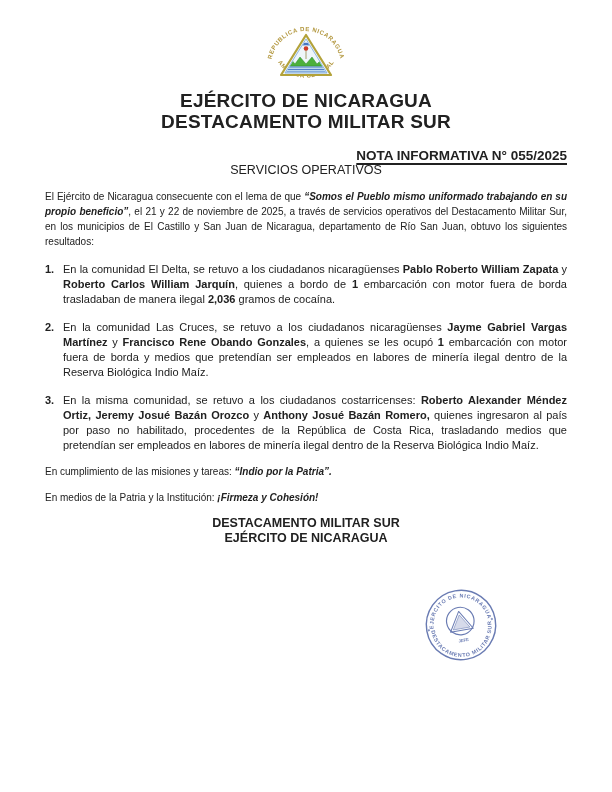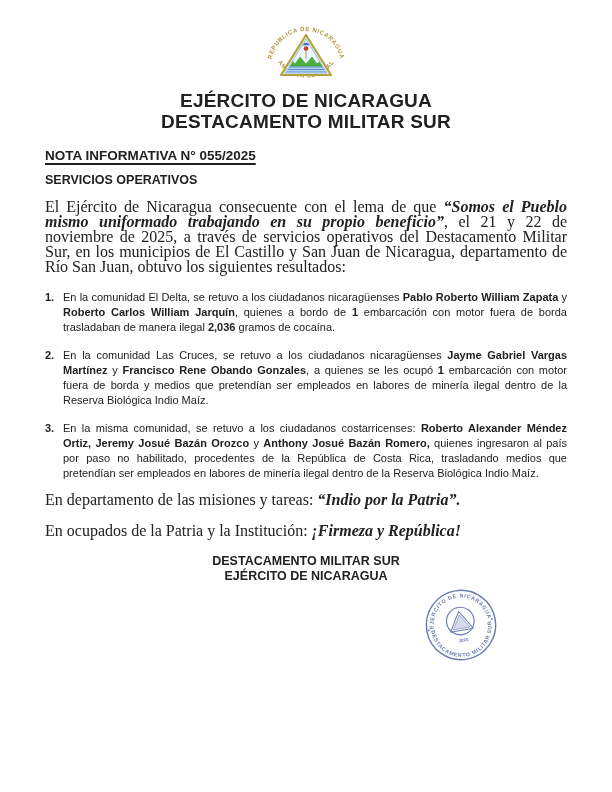--- a/index.html
+++ b/index.html
@@ -10,25 +10,25 @@
     padding:14px 45px 0 45px;
     background:#ffffff;
     font-family:"Liberation Sans","DejaVu Sans",sans-serif;
     color:#212121;
     overflow:hidden;
   }
   .crest { display:block; margin:0 auto; width:102px; height:76px; }
   .title-block { text-align:center; margin-top:0px; }
   .title-line { font-weight:bold; font-size:19px; line-height:21px; letter-spacing:0.2px; }
   .nota-line {
-    text-align:left; font-weight:bold; font-size:13.5px; margin-top:16px;
+    text-align:right; font-weight:bold; font-size:13.5px; margin-top:16px;
     text-decoration:underline; text-decoration-thickness:1.5px; text-underline-offset:3px;
   }
-  .subject-line { font-weight:bold; font-size:12.5px; margin-top:10px; }
-  .para { font-size:16px; line-height:15px; text-align:justify; margin-top:11px;font-family:Liberation Serif, serif; }
+  .subject-line { text-align:center; font-weight:normal; font-size:12.5px; }
+  .para { font-size:10px; line-height:15px; text-align:justify; margin-top:11px; }
   .intro { margin-top:12px; }
   .list { margin-top:2px; }
   .item { display:flex; font-size:11px; line-height:15px; margin-top:13px; }
   .item-num { font-weight:bold; flex:0 0 18px; width:18px; }
   .item-text { flex:1; text-align:justify; }
   .b { font-weight:bold; }
   .i { font-style:italic; }
   .footer-block { margin-top:11px; text-align:center; font-weight:bold; font-size:12.5px; line-height:15px; }
   .seal { position:absolute; left:421px; top:585px; width:80px; height:80px; opacity:0.88; }
 </style>
@@ -84,22 +84,22 @@
     <div class="item">
       <span class="item-num">2.</span>
       <span class="item-text"><span>En la comunidad Las Cruces, se retuvo a los ciudadanos nicaragüenses </span><span class="b">Jayme Gabriel Vargas Martínez</span><span> y </span><span class="b">Francisco Rene Obando Gonzales</span><span>, a quienes se les ocupó </span><span class="b">1</span><span> embarcación con motor fuera de borda y medios que pretendían ser empleados en labores de minería ilegal dentro de la Reserva Biológica Indio Maíz.</span></span>
     </div>
     <div class="item">
       <span class="item-num">3.</span>
       <span class="item-text"><span>En la misma comunidad, se retuvo a los ciudadanos costarricenses: </span><span class="b">Roberto Alexander Méndez Ortiz, Jeremy Josué Bazán Orozco</span><span> y </span><span class="b">Anthony Josué Bazán Romero,</span><span> quienes ingresaron al país por paso no habilitado, procedentes de la República de Costa Rica, trasladando medios que pretendían ser empleados en labores de minería ilegal dentro de la Reserva Biológica Indio Maíz.</span></span>
     </div>
   </div>
 
-  <p class="para"><span>En departamento de las misiones y tareas: </span><span class="b i">“Indio por la Patria”.</span></p>
-  <p class="para"><span>En ocupados de la Patria y la Institución: </span><span class="b i">¡Firmeza y República!</span></p>
+  <p class="para"><span>En cumplimiento de las misiones y tareas: </span><span class="b i">“Indio por la Patria”.</span></p>
+  <p class="para"><span>En medios de la Patria y la Institución: </span><span class="b i">¡Firmeza y Cohesión!</span></p>
 
   <div class="footer-block">
     <div>DESTACAMENTO MILITAR SUR</div>
     <div>EJÉRCITO DE NICARAGUA</div>
   </div>
 
   <svg class="seal" viewBox="0 0 90 90" aria-hidden="true">
     <defs>
       <path id="sealArcTop" d="M 14,45 A 31,31 0 1 1 76,45"></path>
       <path id="sealArcBot" d="M 11,47 A 34,34 0 0 0 79,47"></path>

